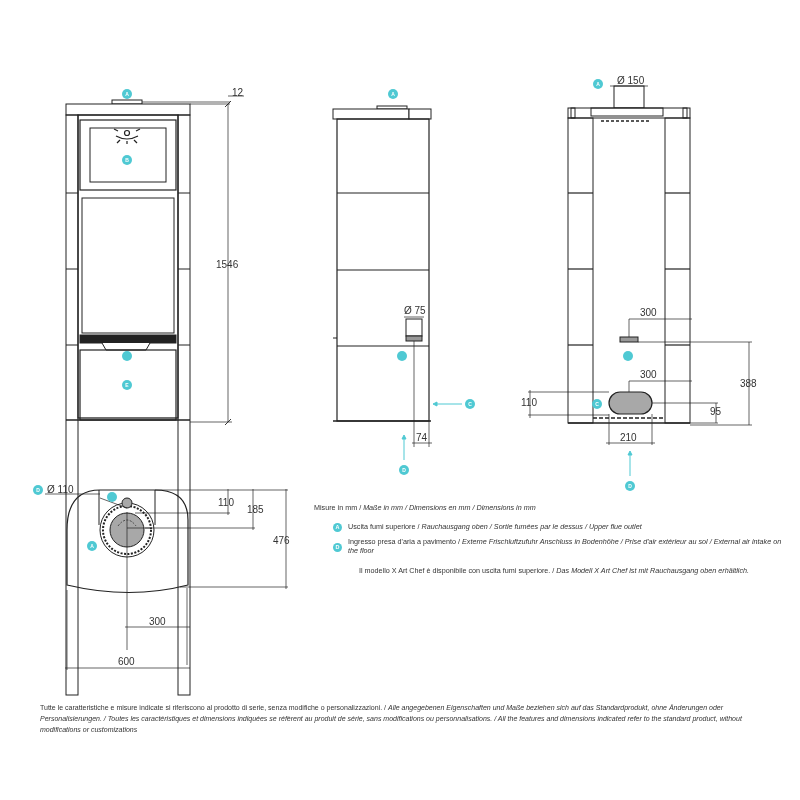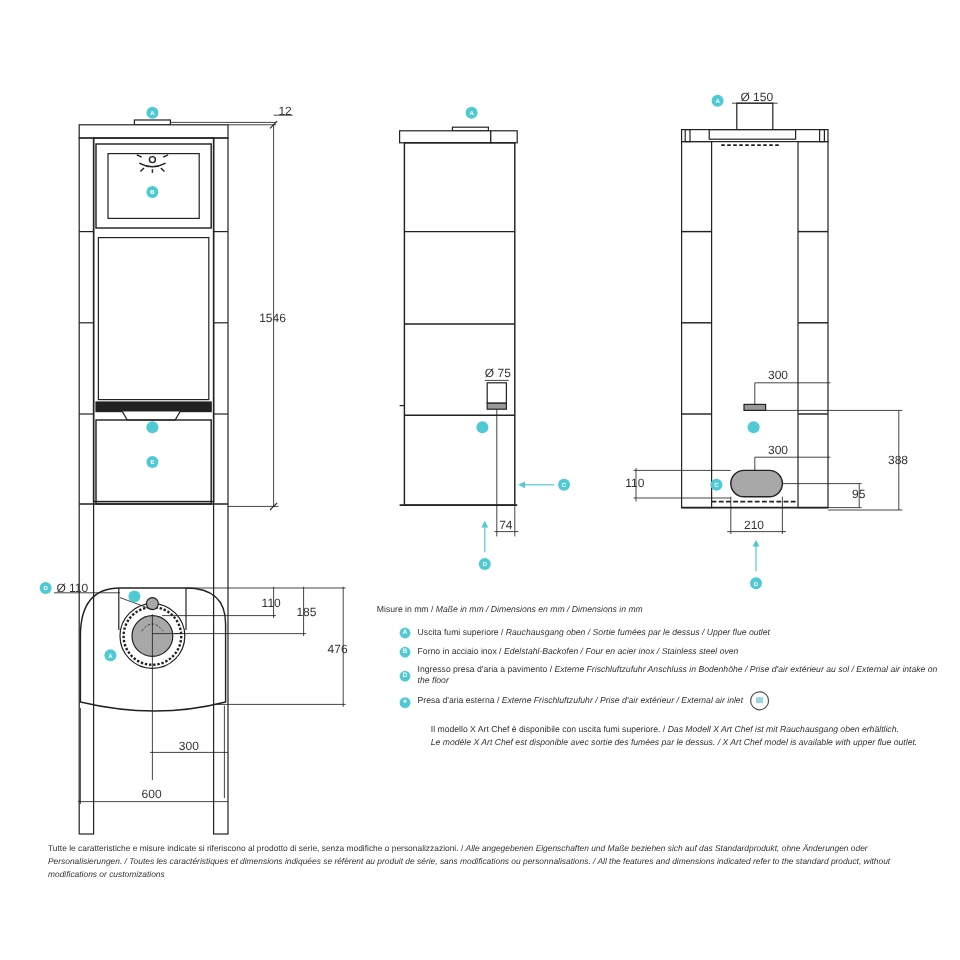--- a/index.html
+++ b/index.html
@@ -253,32 +253,23 @@
 
 <div class="legend">
   <div class="header">
     <span>Misure in mm / </span><i>Maße in mm</i><i> / Dimensions en mm / Dimensions in mm</i>
   </div>
   <div class="item">
     <span class="bdg">A</span>
     <span class="txt"><span>Uscita fumi superiore / </span><i>Rauchausgang oben  / Sortie fumées par le dessus / Upper flue outlet</i></span>
   </div>
   <div class="item">
-    <span class="bdg">B</span>
-    <span class="txt"><span>Forno in acciaio inox / </span><i>Edelstahl-Backofen / Four en acier inox / Stainless steel oven</i></span>
-  </div>
-  <div class="item">
     <span class="bdg">D</span>
     <span class="txt"><span>Ingresso presa d'aria a pavimento / </span><i>Externe Frischluftzufuhr Anschluss in Bodenhöhe / Prise d'air extérieur au sol  / External air intake on the floor</i></span>
   </div>
-  <div class="item">
-    <span class="bdg">●</span>
-    <span class="txt"><span>Presa d'aria esterna / </span><i>Externe Frischluftzufuhr / Prise d'air extérieur / External air inlet</i><span class="inlet-icon"></span></span>
-  </div>
   <div class="note">
     <span>Il modello X Art Chef è disponibile con uscita fumi superiore. / </span><i>Das Modell X Art Chef ist mit Rauchausgang oben erhältlich.</i><br>
-    <i>Le modèle X Art Chef est disponible avec sortie des fumées par le dessus. / X Art Chef model is available with upper flue outlet.</i>
   </div>
 </div>
 
 <div class="footer">
   <span>Tutte le caratteristiche e misure indicate si riferiscono al prodotto di serie, senza modifiche o personalizzazioni. / </span><i>Alle angegebenen Eigenschaften und Maße beziehen sich auf das Standardprodukt, ohne Änderungen oder Personalisierungen. / Toutes les caractéristiques et dimensions indiquées se réfèrent au produit de série, sans modifications ou personnalisations. / All the features and dimensions indicated refer to the standard product, without modifications or customizations</i>
 </div>
 
 </body></html>

